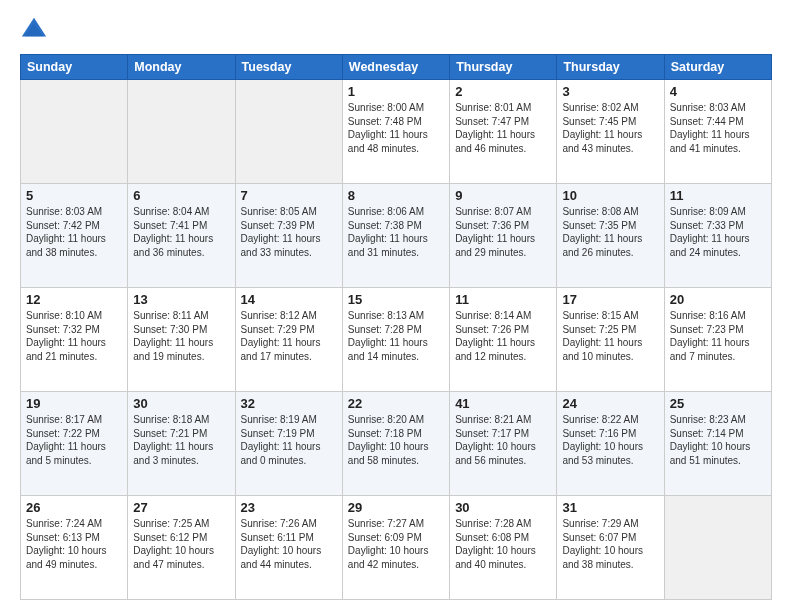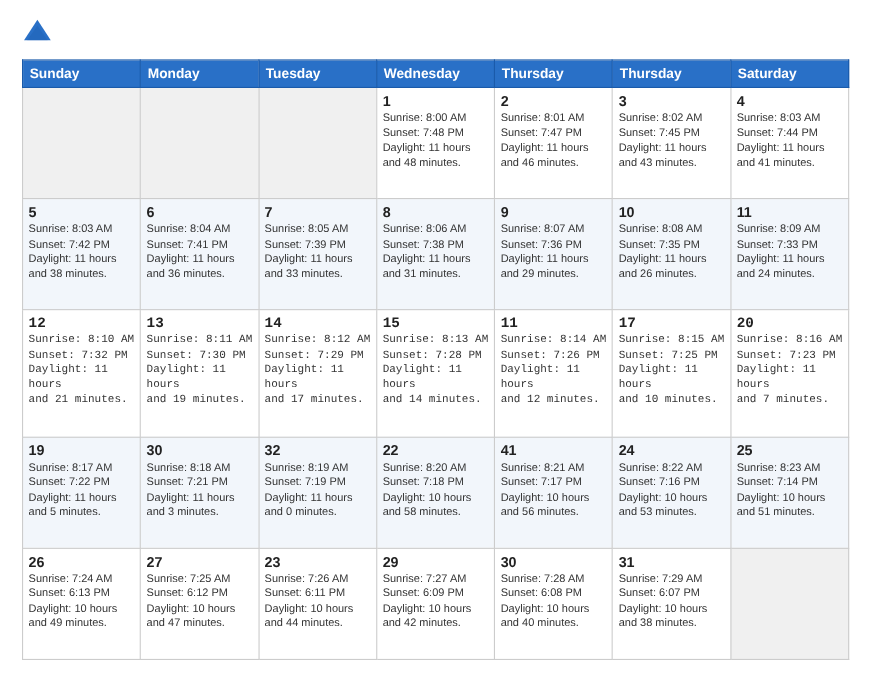--- a/index.html
+++ b/index.html
@@ -92,21 +92,21 @@
       background: #f9f9f9;
     }
     tr:nth-child(odd) td:not(.empty-cell) {
       background: #fff;
     }
     tr:nth-child(even) td:not(.empty-cell) {
       background: #f2f6fb;
     }
     tbody tr:nth-child(1) td { background: #fff; }
     tbody tr:nth-child(2) td { background: #f2f6fb; }
-    tbody tr:nth-child(3) td { background: #fff; font-family: Liberation Mono, monospace; }
+    tbody tr:nth-child(3) td { background: #fff; }
     tbody tr:nth-child(4) td { background: #f2f6fb; }
     tbody tr:nth-child(5) td { background: #fff; }
     .empty-cell { background: #f0f0f0 !important; }
   </style>
 </head>
 <body>
 
 <div class="page">
   <div class="header">
     <div class="logo">

